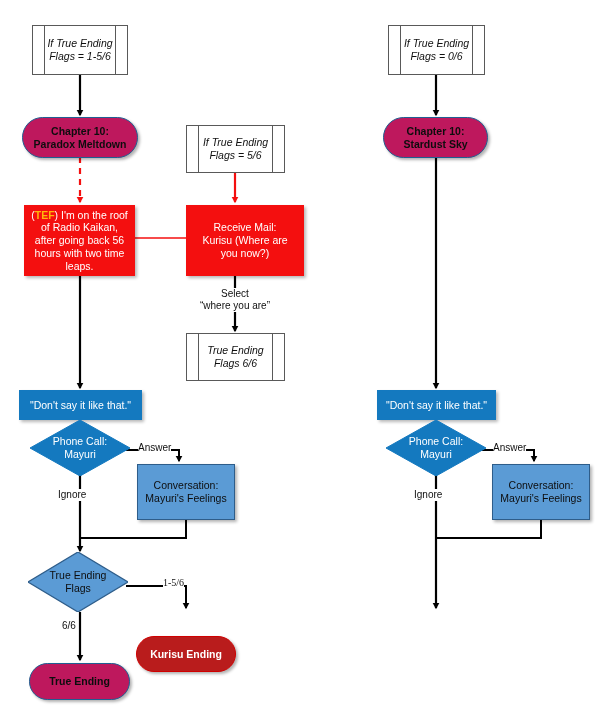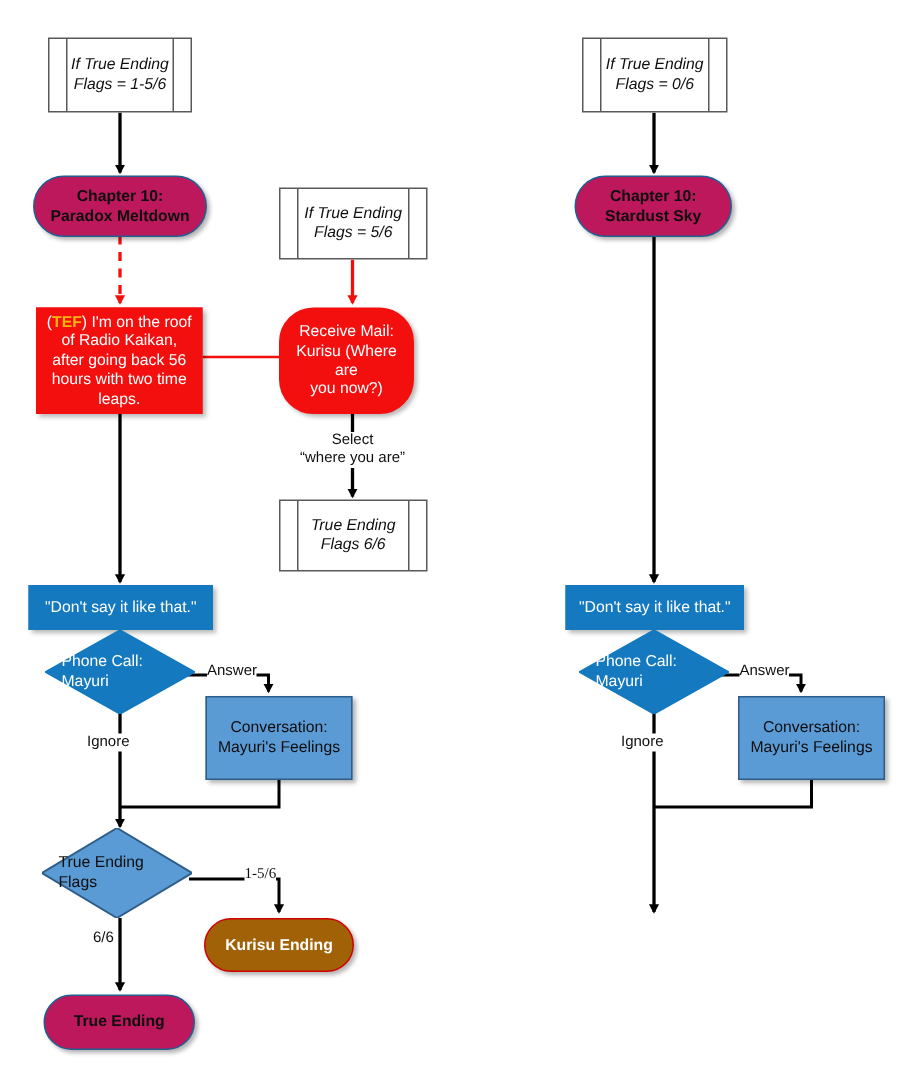--- a/index.html
+++ b/index.html
@@ -63,23 +63,24 @@
   .pill.blue-mid {
     background: #be185d;
     color: #0d0d0d;
   }
   .pill.blue-strong {
     background: #1479bf;
     color: #ffffff;
     border-color: #0f5e96;
   }
   .pill.red {
-    background: #a16207;
+    background: #b91c1c;
     color: #ffffff;
     border-color: #d00000;
+    margin-top: 24px;
   }
 
   
   .redbox {
     background: #f40f0f;
     border: 1px solid #f40f0f;
     color: #ffffff;
     font-size: 10.5px;
     box-shadow: 2px 2px 3px rgba(0,0,0,0.28);
     padding: 0 6px;
@@ -103,21 +104,21 @@
     box-shadow: 2px 2px 3px rgba(0,0,0,0.30);
     padding: 0 5px;
   }
 
   
   .diamond {
     position: absolute;
     display: flex;
     align-items: center;
     justify-content: center;
-    text-align: left;
+    text-align: center;
     font-size: 10.5px;
     line-height: 1.22;
   }
   .diamond .dshape {
     position: absolute;
     left: 0; top: 0; right: 0; bottom: 0;
   }
   .diamond .dtext {
     position: relative;
     z-index: 3;
@@ -261,21 +262,21 @@
 
   <div class="node predef" style="left:186px; top:125px; width:99px; height:48px;">
     <span class="bar-l"></span>
     <span class="bar-r"></span>
     <span class="txt">
       <span>If True Ending</span><br>
       <span>Flags = 5/6</span>
     </span>
   </div>
 
-  <div class="node redbox" style="left:186px; top:205px; width:90px; height:71px;border-radius:23px;">
+  <div class="node redbox" style="left:186px; top:205px; width:118px; height:71px;">
     <span>
       <span>Receive Mail:</span><br>
       <span>Kurisu (Where are</span><br>
       <span>you now?)</span>
     </span>
   </div>
 
   <div class="edge-label" style="left:192px; top:288px; width:86px;">
     <span>Select</span><br>
     <span>“where you are”</span>

